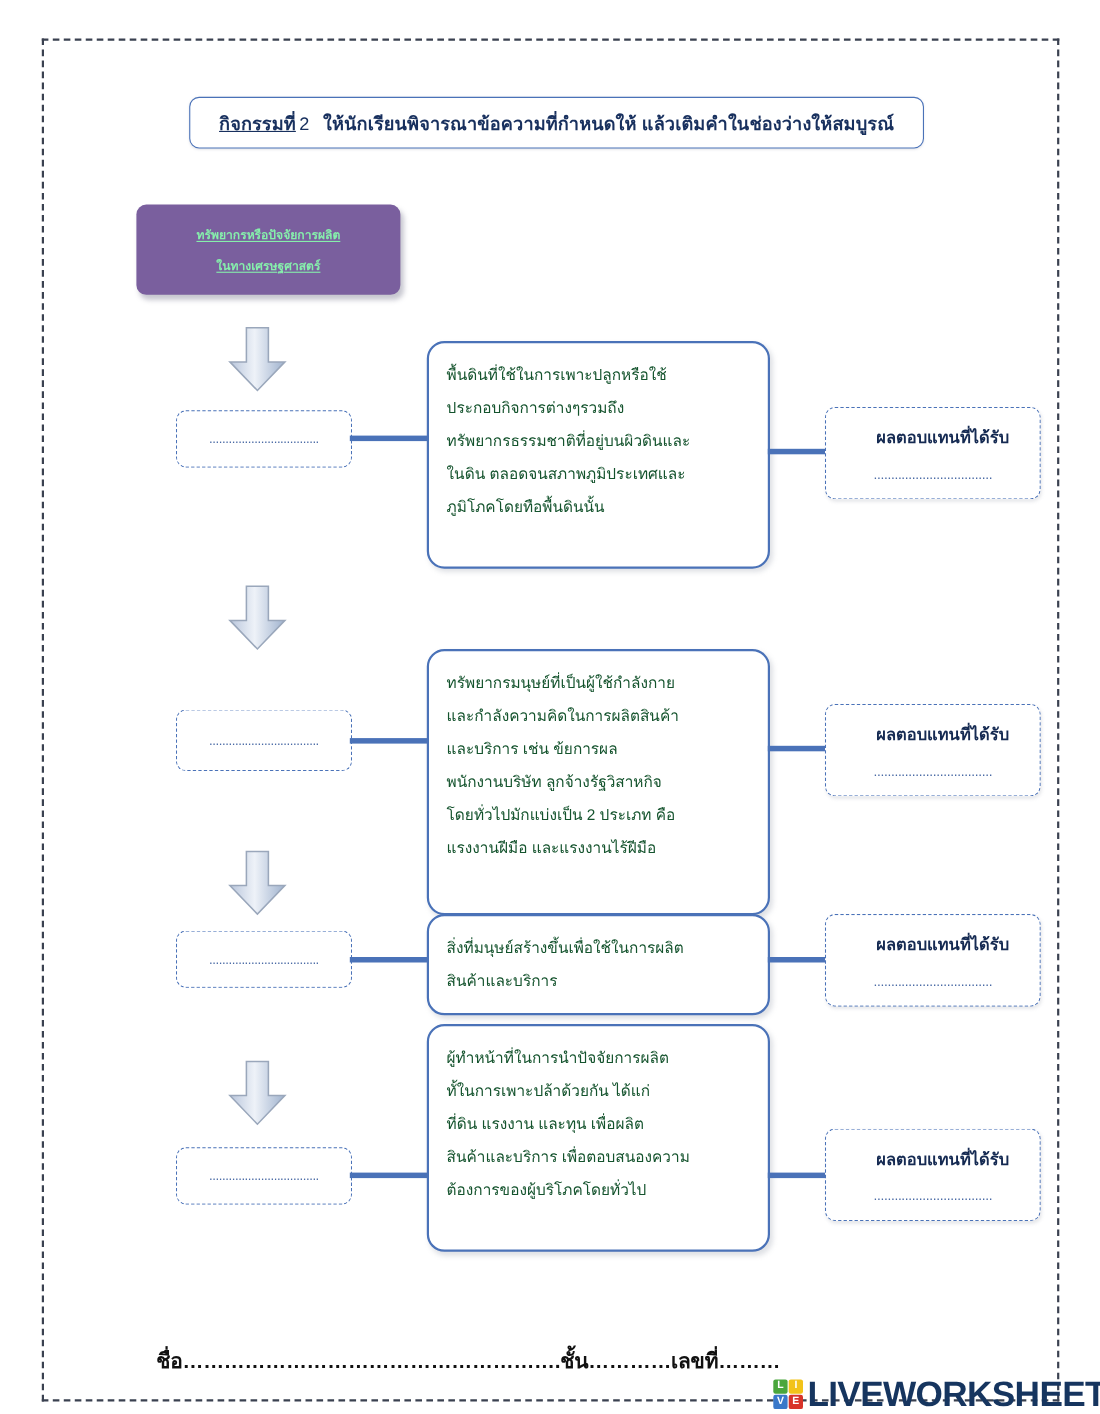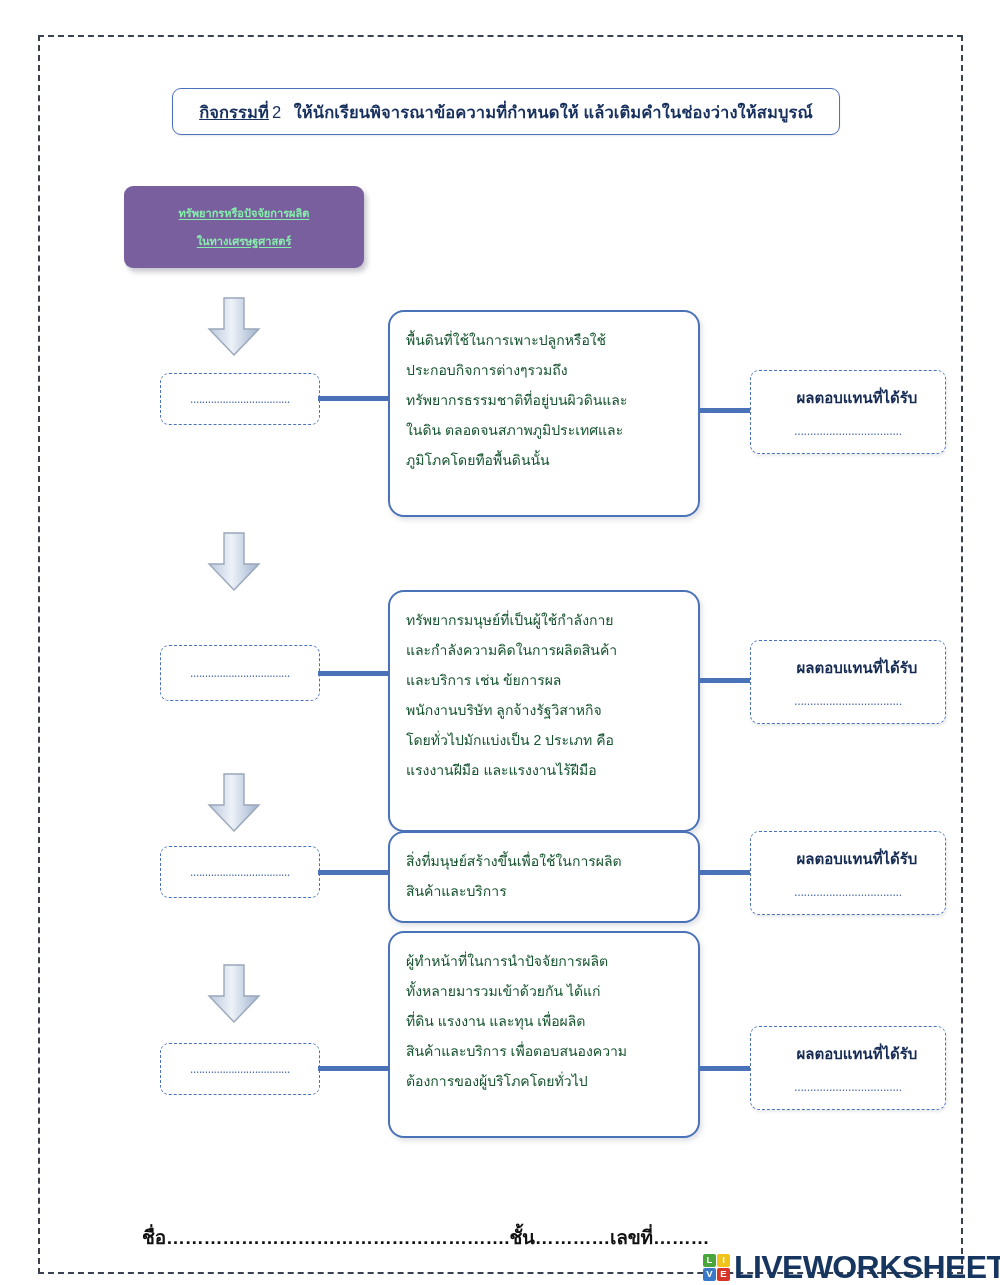--- a/index.html
+++ b/index.html
@@ -307,21 +307,21 @@
     <div class="dots">..................................</div>
   </div>
 
   <div class="blank-box" style="left:160px; top:1043px; width:160px; height:52px;">
     <div class="dots">..................................</div>
   </div>
   <div class="conn" style="left:318px; top:1066px; width:72px;"></div>
 
   <div class="desc-box" style="left:388px; top:931px; width:312px; height:207px;">
     <p>ผู้ทำหน้าที่ในการนำปัจจัยการผลิต</p>
-    <p>ทั้งหลายมารวมเข้าด้วยกัน  ได้แก่</p>
+    <p>ทั้ในการเพาะปล้าด้วยกัน  ได้แก่</p>
     <p>ที่ดิน  แรงงาน  และทุน  เพื่อผลิต</p>
     <p>สินค้าและบริการ  เพื่อตอบสนองความ</p>
     <p>ต้องการของผู้บริโภคโดยทั่วไป</p>
   </div>
 
   <div class="conn" style="left:698px; top:1066px; width:54px;"></div>
 
   <div class="reward-box" style="left:750px; top:1026px; width:196px; height:84px;">
     <div class="rtitle">ผลตอบแทนที่ได้รับ</div>
     <div class="dots">..................................</div>

